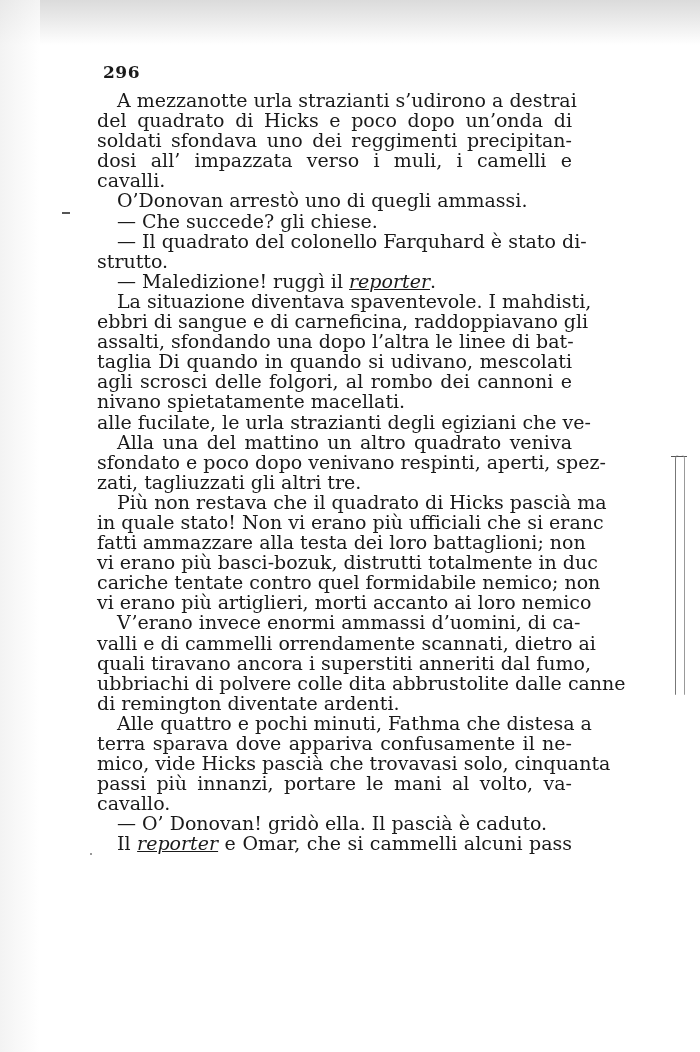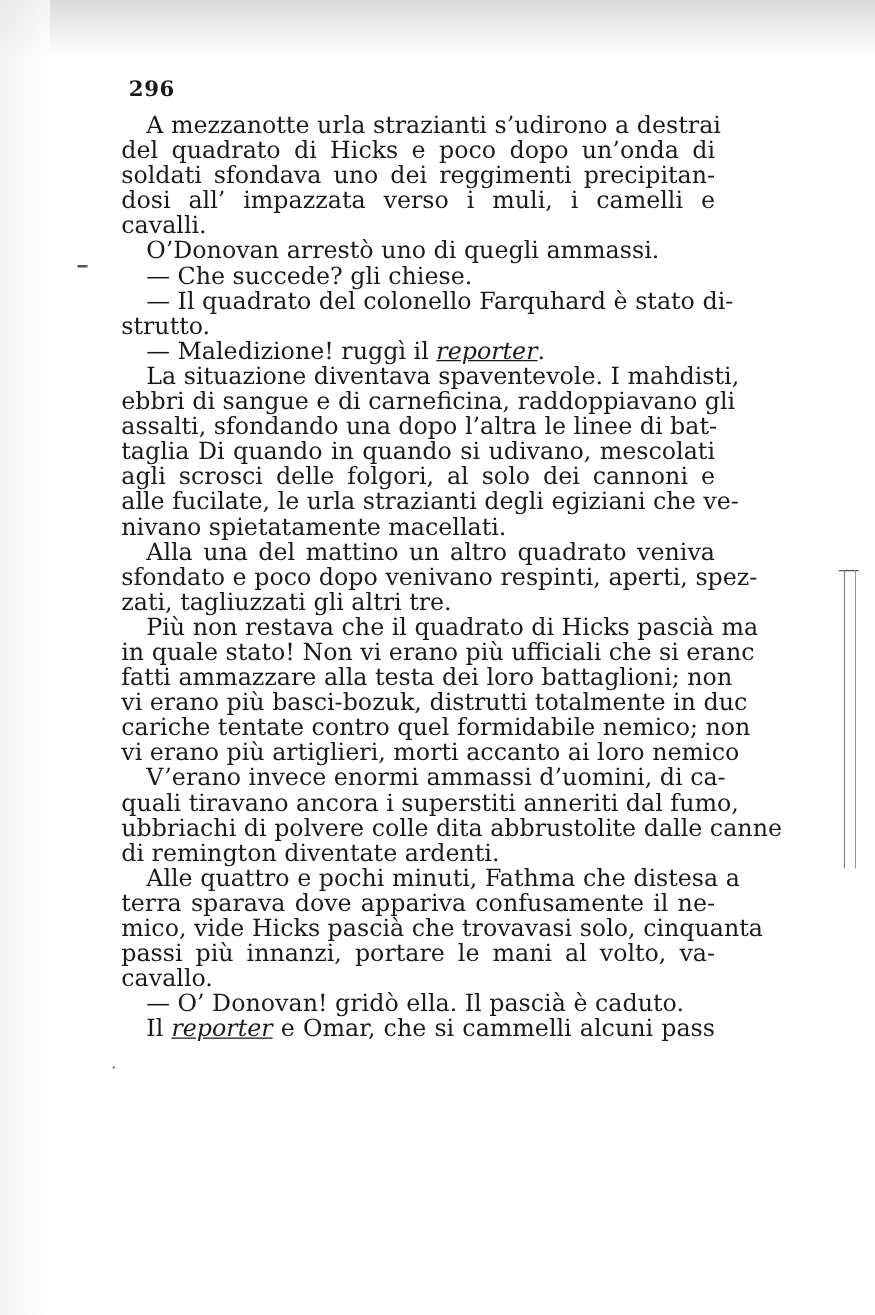--- a/index.html
+++ b/index.html
@@ -69,33 +69,34 @@
     <span class="line last"><span>cavalli.</span></span>
     <span class="line indent last"><span>O’Donovan arrestò uno di quegli ammassi.</span></span>
     <span class="line indent last"><span>— Che succede? gli chiese.</span></span>
     <span class="line indent"><span>— Il quadrato del colonello Farquhard è stato di-</span></span>
     <span class="line last"><span>strutto.</span></span>
     <span class="line indent last"><span>— Maledizione! ruggì il </span><span class="it">reporter</span><span>.</span></span>
     <span class="line indent"><span>La situazione diventava spaventevole. I mahdisti,</span></span>
     <span class="line"><span>ebbri di sangue e di carneficina, raddoppiavano gli</span></span>
     <span class="line"><span>assalti, sfondando una dopo l’altra le linee di bat-</span></span>
     <span class="line"><span>taglia Di quando in quando si udivano, mescolati</span></span>
-    <span class="line"><span>agli scrosci delle folgori, al solo dei cannoni e</span></span>
+    <span class="line"><span>agli scrosci delle folgori, al rombo dei cannoni e</span></span>
+    <span class="line last"><span>nivano spietatamente macellati.</span></span>
     <span class="line"><span>alle fucilate, le urla strazianti degli egiziani che ve-</span></span>
-    <span class="line last"><span>nivano spietatamente macellati.</span></span>
     <span class="line indent"><span>Alla una del mattino un altro quadrato veniva</span></span>
     <span class="line"><span>sfondato e poco dopo venivano respinti, aperti, spez-</span></span>
     <span class="line last"><span>zati, tagliuzzati gli altri tre.</span></span>
     <span class="line indent"><span>Più non restava che il quadrato di Hicks pascià ma</span></span>
     <span class="line"><span>in quale stato! Non vi erano più ufficiali che si eranc</span></span>
     <span class="line"><span>fatti ammazzare alla testa dei loro battaglioni; non</span></span>
     <span class="line"><span>vi erano più basci-bozuk, distrutti totalmente in duc</span></span>
     <span class="line"><span>cariche tentate contro quel formidabile nemico; non</span></span>
     <span class="line"><span>vi erano più artiglieri, morti accanto ai loro nemico</span></span>
     <span class="line indent"><span>V’erano invece enormi ammassi d’uomini, di ca-</span></span>
+    <span class="line"><span>valli e di cammelli orrendamente scannati, dietro ai</span></span>
     <span class="line"><span>quali tiravano ancora i superstiti anneriti dal fumo,</span></span>
     <span class="line"><span>ubbriachi di polvere colle dita abbrustolite dalle canne</span></span>
     <span class="line last"><span>di remington diventate ardenti.</span></span>
     <span class="line indent"><span>Alle quattro e pochi minuti, Fathma che distesa a</span></span>
     <span class="line"><span>terra sparava dove appariva confusamente il ne-</span></span>
     <span class="line"><span>mico, vide Hicks pascià che trovavasi solo, cinquanta</span></span>
     <span class="line"><span>passi più innanzi, portare le mani al volto, va-</span></span>
     <span class="line last"><span>cavallo.</span></span>
     <span class="line indent last"><span>— O’ Donovan! gridò ella. Il pascià è caduto.</span></span>
     <span class="line indent"><span>Il </span><span class="it">reporter</span><span> e Omar, che si cammelli alcuni pass</span></span>

